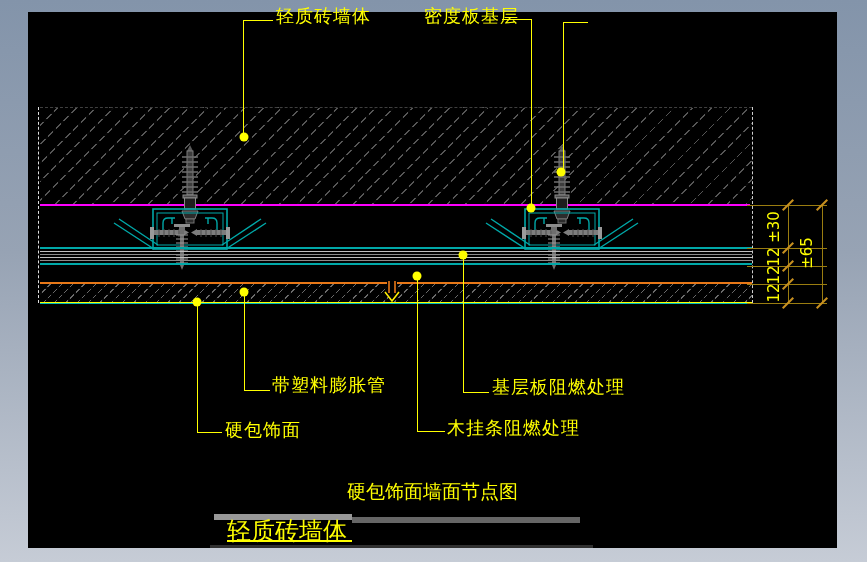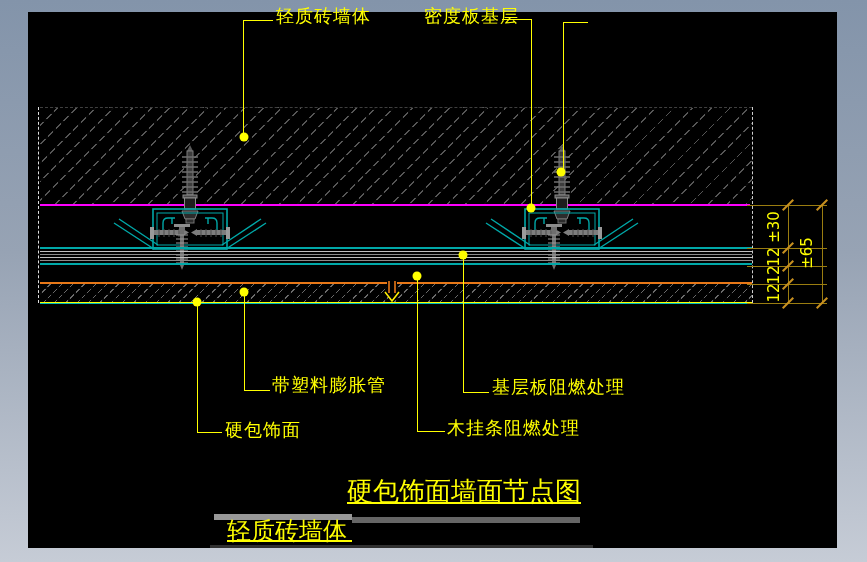--- a/index.html
+++ b/index.html
@@ -26,21 +26,21 @@
   .dot{position:absolute;width:9px;height:9px;border-radius:50%;background:#ffff00;
        transform:translate(-50%,-50%);}
   .lbl{position:absolute;color:#ffff00;font-size:18px;line-height:18px;white-space:nowrap;
        letter-spacing:1px;}
   .dimlbl{position:absolute;color:#ffff00;font-size:15px;line-height:15px;white-space:nowrap;
        transform:translate(-50%,-50%) rotate(-90deg);}
   .tick{position:absolute;width:15px;height:2px;background:#c89020;
        transform:translate(-50%,-50%) rotate(-45deg);}
   .extline{position:absolute;height:0;border-top:1px solid #9a7d10;}
   .dimline{position:absolute;width:0;border-left:1px solid #9a7d10;}
-  .title{position:absolute;color:#ffff00;font-size:26px;line-height:28px;white-space:nowrap;text-decoration:underline;}
+  .title{position:absolute;color:#ffff00;font-size:19px;line-height:28px;white-space:nowrap;}
   .footer-label{position:absolute;color:#ffff00;font-size:24px;line-height:26px;white-space:nowrap;}
   .bar{position:absolute;}
 </style>
 </head>
 <body>
 
 <div class="stage">
 
   <div class="canvas"></div>
 

